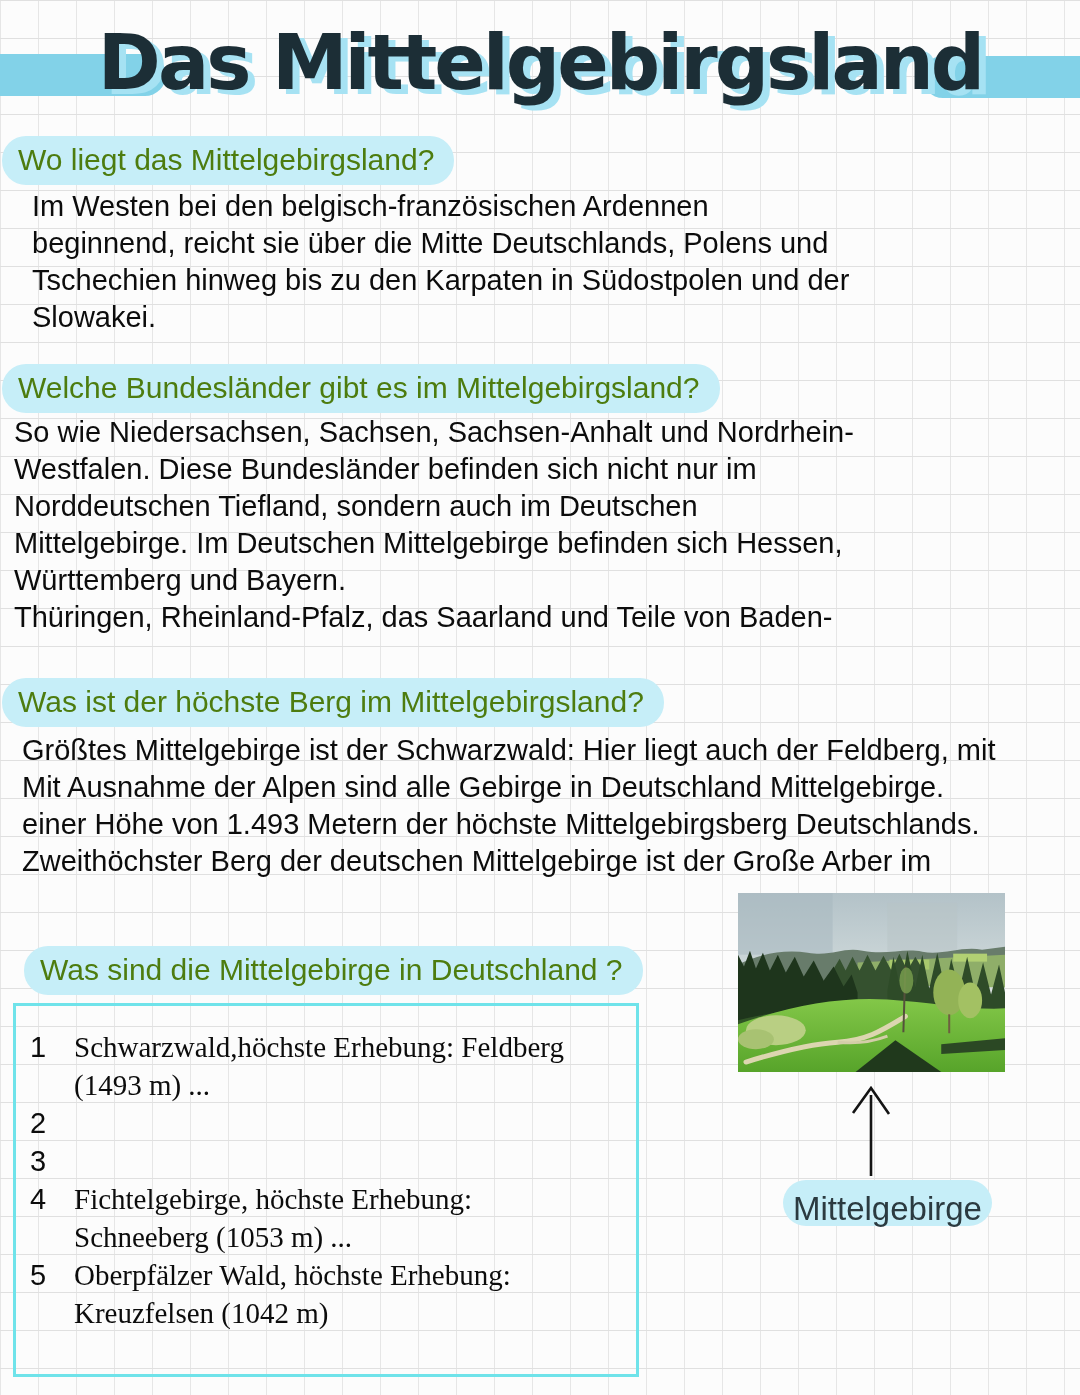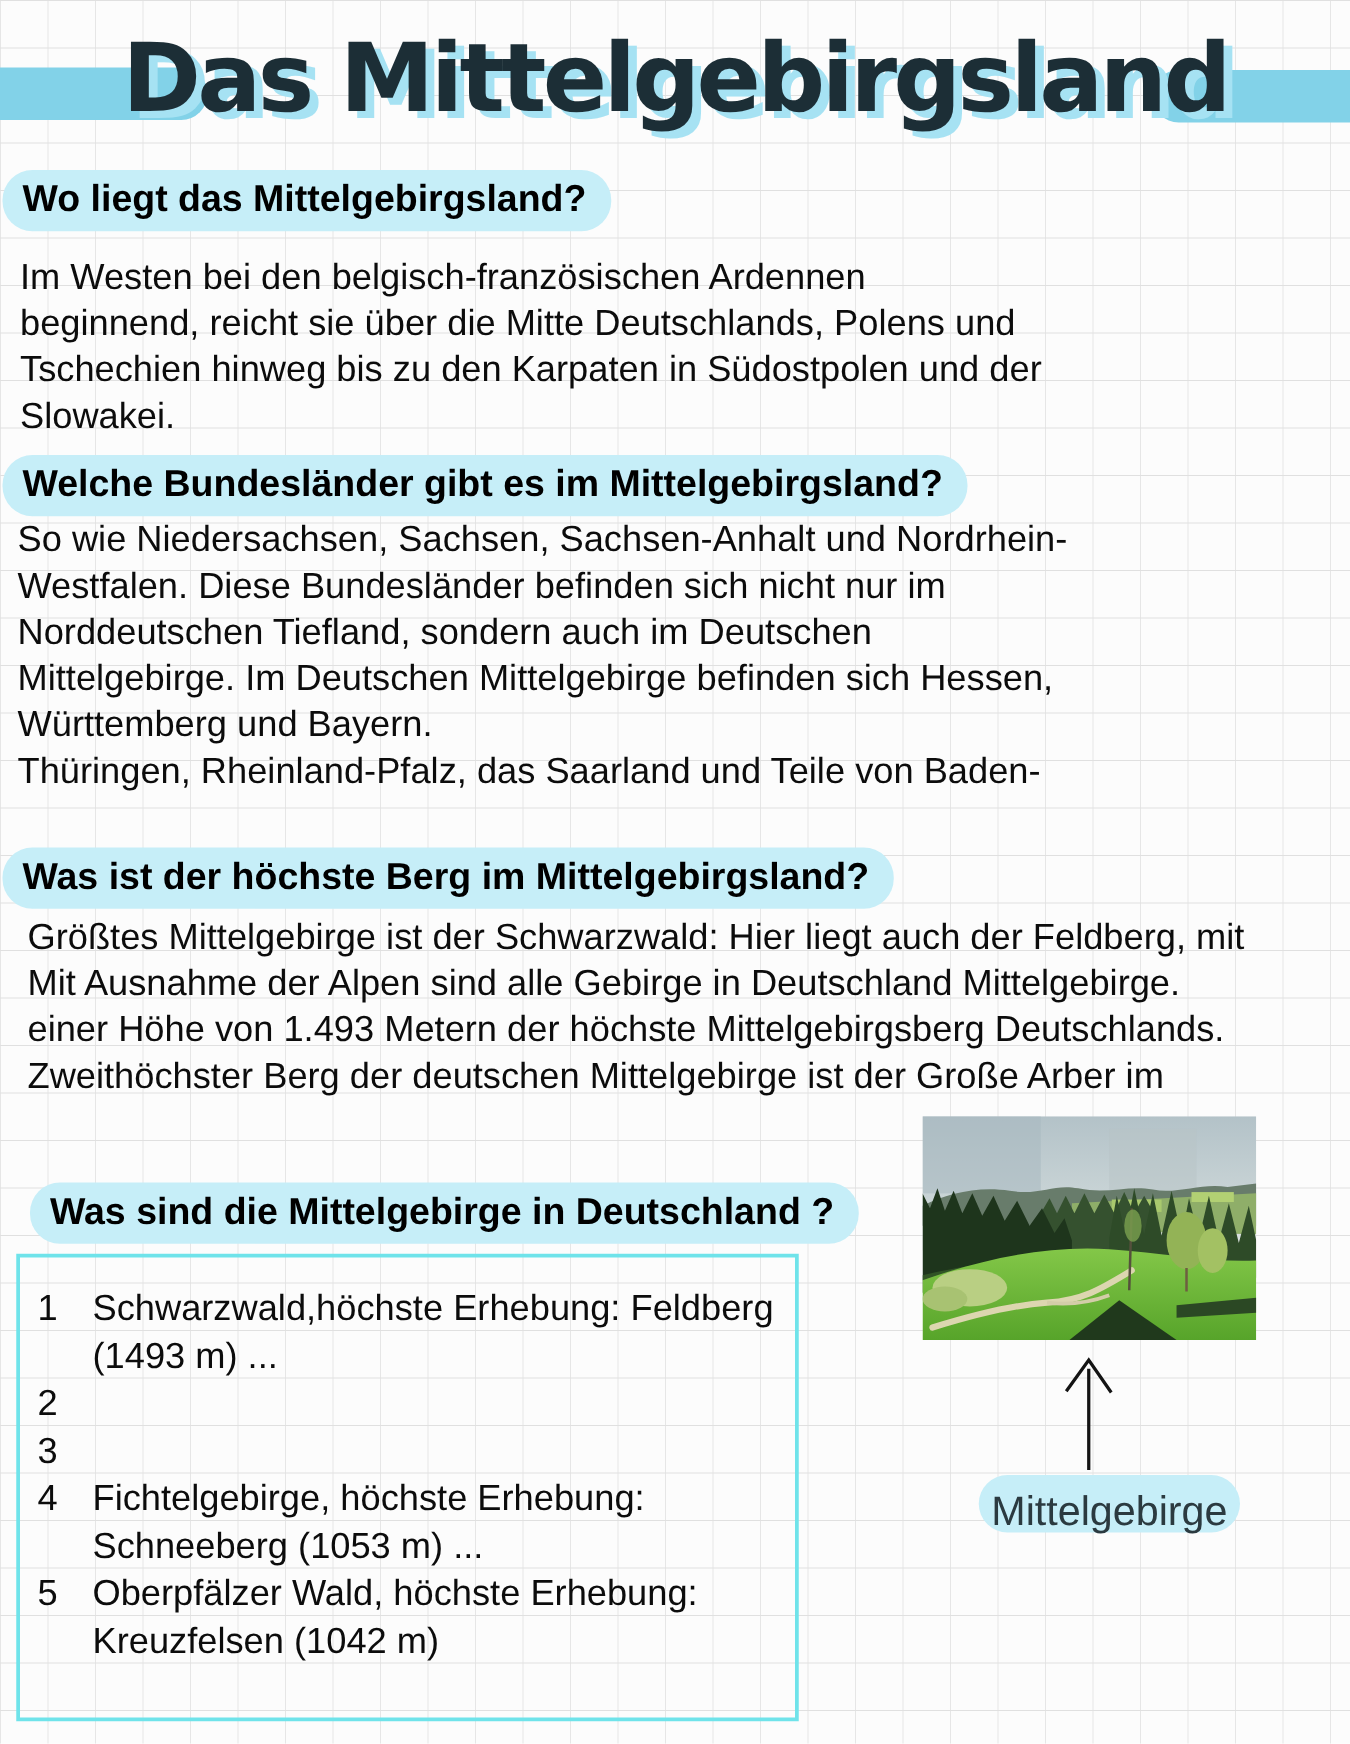--- a/index.html
+++ b/index.html
@@ -36,41 +36,40 @@
   }
   .accent-left{left:-26px;top:54px;width:192px;}
   .accent-right{left:922px;top:56px;width:186px;}
   
   .pill{
     display:inline-block;
     background:#c6eef8;
     border-radius:24px;
     padding:7px 20px 8px 16px;
     font-size:30px;
-    color:#000000;
-    white-space:nowrap;
-    font-weight:bold;
+    color:#4d7c0f;
+    white-space:nowrap;
   }
   
   .para div{
     height:37px;line-height:37px;
     font-size:29px;
     white-space:nowrap;
   }
   
   .listbox{
     left:13px;top:1003px;width:626px;height:374px;
     border:3px solid #6fe3ea;
     box-sizing:border-box;
     background:transparent;
     padding:22px 10px 0 14px;
   }
   .list-item{display:flex;font-size:29px;line-height:38px;}
   .list-num{width:44px;flex:0 0 44px;}
-  .list-text div{white-space:nowrap;}
+  .list-text div{white-space:nowrap;font-family:Liberation Serif, serif;}
   
   .photo{left:738px;top:893px;width:267px;height:179px;}
   .photo svg{display:block;width:100%;height:100%;}
   .arrow{left:848px;top:1083px;width:46px;height:96px;}
   .caption-pill{
     left:783px;top:1180px;width:209px;height:46px;
     background:#c6eef8;border-radius:23px;
     display:flex;align-items:center;justify-content:center;
   }
   .caption-text{
@@ -84,21 +83,21 @@
 
 <div class="page">
 
   <div class="abs accent-bar accent-left"></div>
   <div class="abs accent-bar accent-right"></div>
   <div class="abs title">Das Mittelgebirgsland</div>
 
   <div class="abs" style="left:2px;top:136px;">
     <span class="pill">Wo liegt das Mittelgebirgsland?</span>
   </div>
-  <div class="abs para" style="left:16px;top:188px;margin-top:16px;">
+  <div class="abs para" style="left:32px;top:188px;">
     <div>Im Westen bei den belgisch-französischen Ardennen</div>
     <div>beginnend, reicht sie über die Mitte Deutschlands, Polens und</div>
     <div>Tschechien hinweg bis zu den Karpaten in Südostpolen und der</div>
     <div>Slowakei.</div>
   </div>
 
   <div class="abs" style="left:2px;top:364px;">
     <span class="pill">Welche Bundesländer gibt es im Mittelgebirgsland?</span>
   </div>
   <div class="abs para" style="left:14px;top:414px;">

